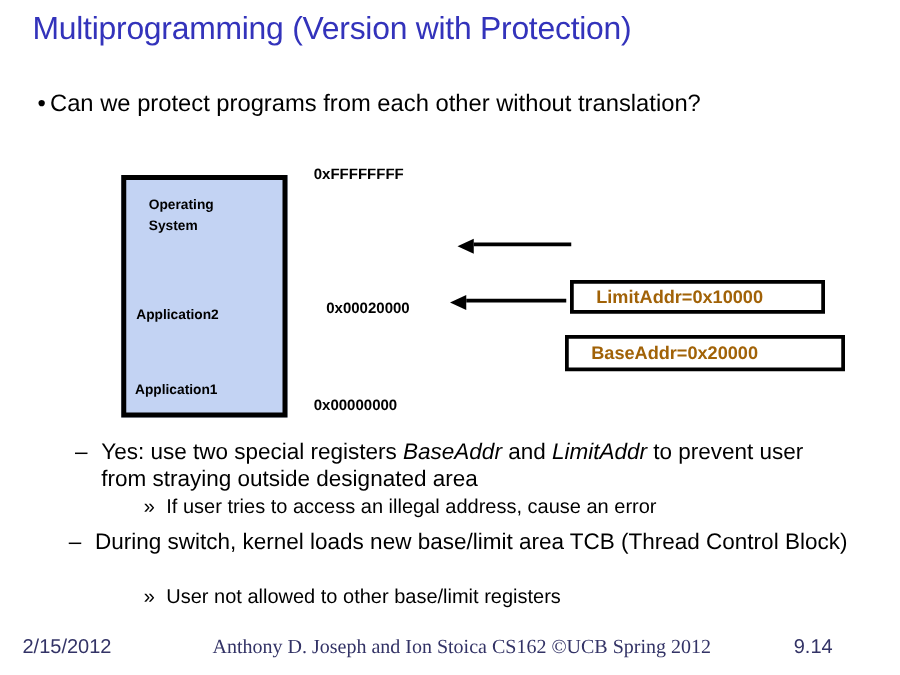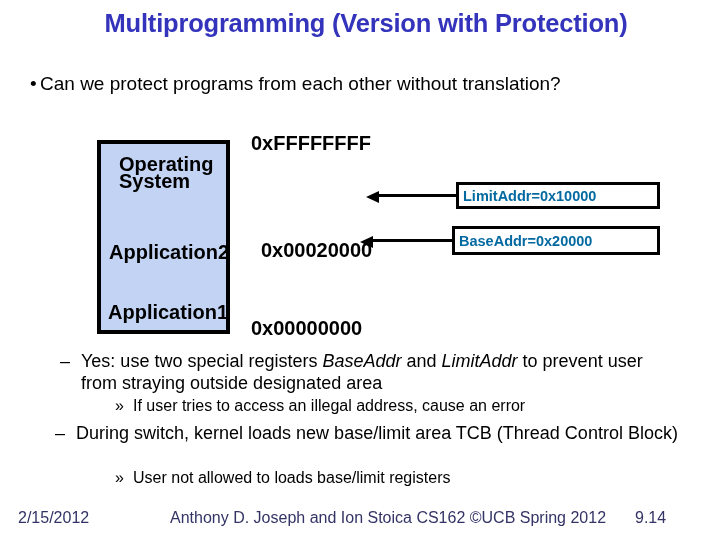--- a/index.html
+++ b/index.html
@@ -23,25 +23,24 @@
     height: 540px;
   }
 
   
   .slide-title {
     position: absolute;
     left: 26px;
     top: 9px;
     width: 680px;
     font-size: 25.5px;
-    font-weight: bold;
+    font-weight: normal;
     color: #3333bb;
     letter-spacing: -0.2px;
     white-space: nowrap;
-    text-align: center;
   }
 
   
   .bullet1 {
     position: absolute;
     left: 24px;
     top: 72px;
     width: 600px;
     font-size: 19px;
     line-height: 23px;
@@ -64,67 +63,68 @@
     left: 97px;
     top: 140px;
     width: 133px;
     height: 194px;
     background: #c3d3f3;
     border: 4px solid #000000;
     box-sizing: border-box;
   }
   .mem-label {
     position: absolute;
-    font-size: 20px;
+    font-size: 11px;
     font-weight: bold;
     color: #000000;
     line-height: 17px;
     white-space: nowrap;
   }
   .mem-os     { left: 18px; top: 12px; }
   .mem-app2   { left: 8px;  top: 100px; }
   .mem-app1   { left: 7px;  top: 160px; }
 
   
   .addr {
     position: absolute;
-    font-size: 20px;
+    font-size: 12px;
     font-weight: bold;
     color: #000000;
     white-space: nowrap;
     font-family: "Liberation Sans", sans-serif;
   }
   .addr-top    { left: 251px; top: 132px; }
   .addr-mid    { left: 261px; top: 239px; }
   .addr-bottom { left: 251px; top: 317px; }
 
   
   .reg-box {
     position: absolute;
     background: #ffffff;
     border: 3px solid #000000;
     box-sizing: border-box;
     font-size: 14.5px;
     font-weight: bold;
-    color: #0369a1;
+    color: #a16207;
     white-space: nowrap;
     display: flex;
     align-items: center;
-    padding-left: 4px;
+    padding-left: 18px;
+    margin-top: 42px;
   }
   .reg-limit {
     left: 456px;
     top: 182px;
     width: 204px;
     height: 27px;
   }
   .reg-base {
     left: 452px;
     top: 226px;
-    width: 208px;
+    width: 224px;
     height: 29px;
   }
 
   
   .arrow-line {
     position: absolute;
     background: #000000;
     height: 3px;
   }
   .arrow-head {
@@ -188,21 +188,21 @@
     background: #ffffff;
   }
   .footer {
     position: absolute;
     top: 509px;
     font-size: 16px;
     color: #333366;
     white-space: nowrap;
   }
   .footer-date   { left: 18px; }
-  .footer-center { left: 170px; }
+  .footer-center { left: 170px; font-family: Liberation Serif, serif; }
   .footer-page   { left: 635px; }
 </style>
 </head>
 <body>
 
 <div class="slide">
 
   <div class="slide-title">Multiprogramming (Version with Protection)</div>
 
   <div class="bullet1">
@@ -241,21 +241,21 @@
     <span class="txt">If user tries to access an illegal address, cause an error</span>
   </div>
 
   <div class="sub lvl2 b-switch">
     <span class="dash">–</span>
     <span class="txt">During switch, kernel loads new base/limit area TCB (Thread Control Block)</span>
   </div>
 
   <div class="sub lvl3 b-user">
     <span class="guil">»</span>
-    <span class="txt">User not allowed to loads base/limit registers</span>
+    <span class="txt">User not allowed to other base/limit registers</span>
   </div>
 
   <div class="footer-rule"></div>
   <div class="footer footer-date">2/15/2012</div>
   <div class="footer footer-center">Anthony D. Joseph and Ion Stoica CS162 ©UCB Spring 2012</div>
   <div class="footer footer-page">9.14</div>
 
 </div>
 
 </body></html>

